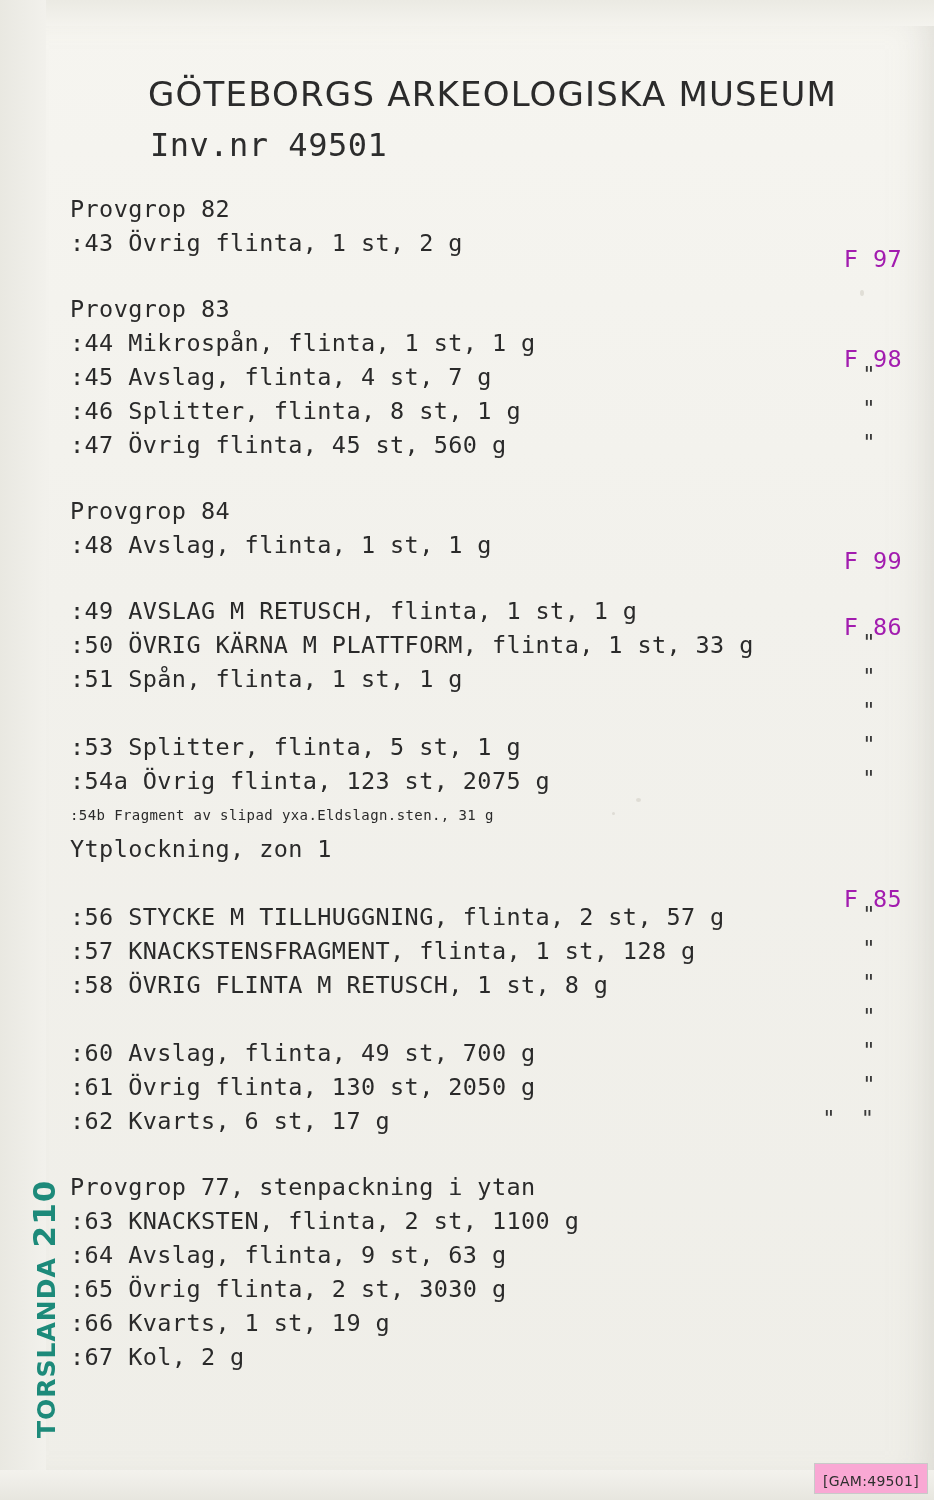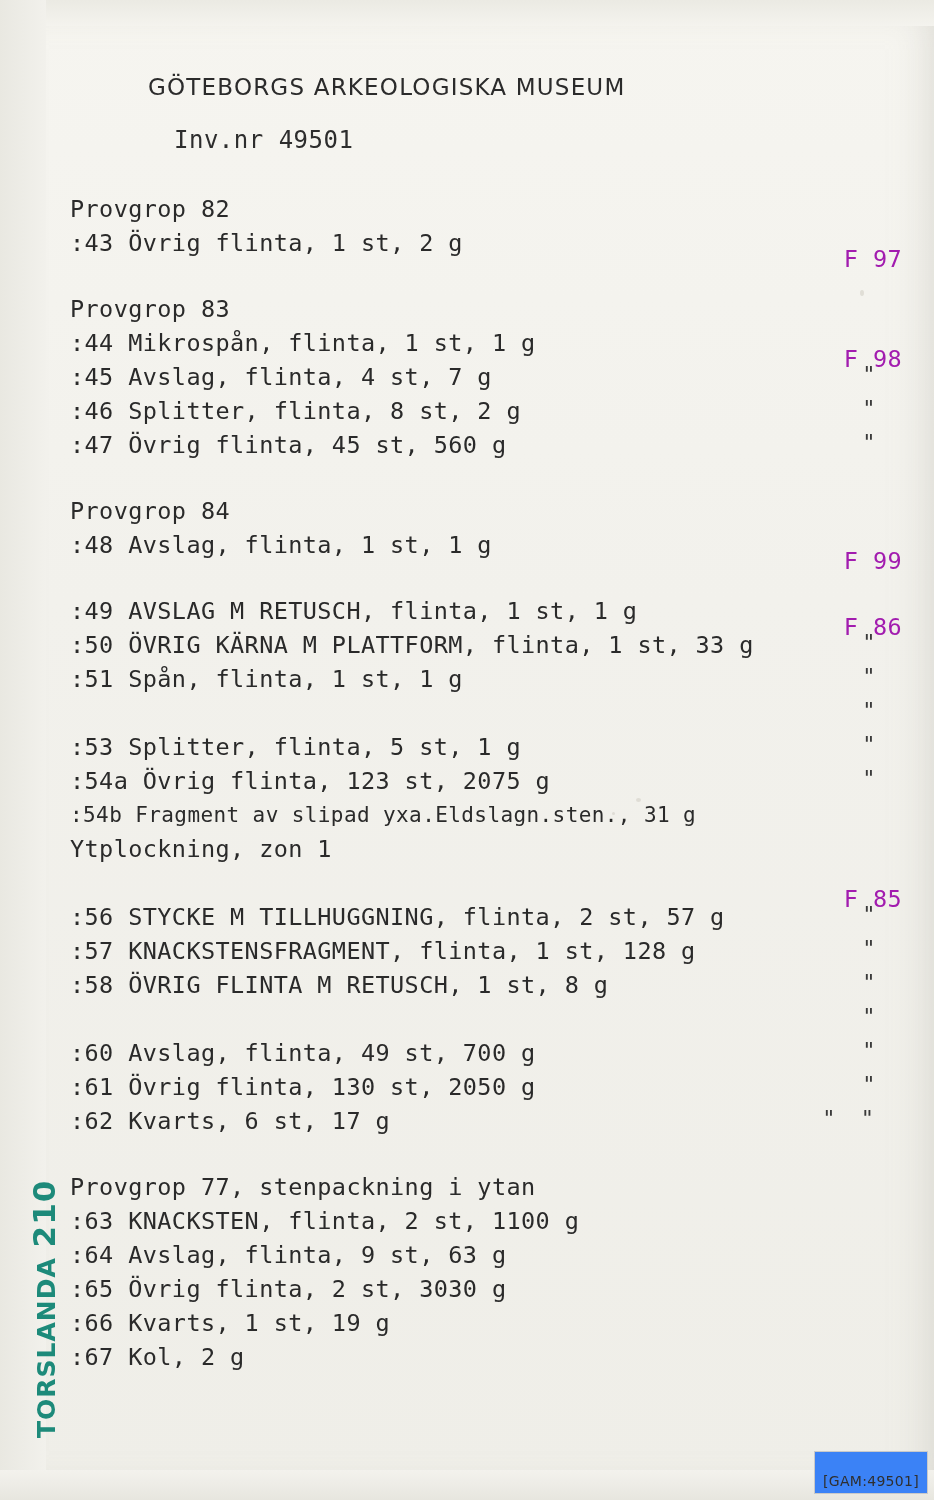--- a/index.html
+++ b/index.html
@@ -59,56 +59,55 @@
     position: absolute;
     left: 0; top: 0;
     width: 934px; height: 1500px;
   }
 
   .heading {
     position: absolute;
     left: 148px;
     top: 74px;
     font-family: "DejaVu Sans", sans-serif;
-    font-size: 23px;
+    font-size: 34px;
     letter-spacing: 1.2px;
     color: #2b2b2b;
     font-weight: 400;
     white-space: nowrap;
   }
 
   .invnr {
     position: absolute;
     left: 150px;
     top: 126px;
-    font-size: 24px;
+    font-size: 32px;
     letter-spacing: 0.5px;
     color: #2d2d2d;
     white-space: nowrap;
-    margin-left: 24px;
   }
 
   .body-block {
     position: absolute;
     left: 70px;
     top: 192px;
     width: 850px;
   }
 
   .line {
     position: relative;
     height: 34px;
     line-height: 34px;
     font-size: 23.5px;
     letter-spacing: 0.4px;
     color: #2a2a2a;
     white-space: pre;
   }
   .line.small {
-    font-size: 21px;
+    font-size: 14px;
   }
   .line .txt {
     display: inline-block;
   }
   .line .fnum {
     position: absolute;
     right: 18px;
     top: 16px;
     white-space: pre;
     color: #a21caf;
@@ -154,23 +153,23 @@
   .side-stamp .num {
     font-size: 31px;
     letter-spacing: 1px;
   }
 
   
   .idbox {
     position: absolute;
     right: 6px;
     bottom: 6px;
-    background: #3b82f6;
+    background: #f9a8d4;
     border: 1px solid #c9c9c9;
-    padding: 21px 8px 4px 8px;
+    padding: 9px 8px 4px 8px;
     font-family: "DejaVu Sans", sans-serif;
     font-size: 14px;
     color: #2f2f2f;
     letter-spacing: 0.3px;
   }
 
   
   .speck {
     position: absolute;
     background: #cfccc2;
@@ -197,21 +196,21 @@
 
   <div class="invnr">Inv.nr 49501</div>
 
   <div class="body-block" id="body-block">
       <div class="line">Provgrop 82</div>
       <div class="line"><span class="txt">:43 Övrig flinta, 1 st, 2 g</span><span class="fnum">F 97</span></div>
       <div class="spacer"></div>
       <div class="line">Provgrop 83</div>
       <div class="line"><span class="txt">:44 Mikrospån, flinta, 1 st, 1 g</span><span class="fnum">F 98</span></div>
       <div class="line"><span class="txt">:45 Avslag, flinta, 4 st, 7 g</span><span class="ditto">"</span></div>
-      <div class="line"><span class="txt">:46 Splitter, flinta, 8 st, 2 g</span><span class="ditto">"</span></div>
+      <div class="line"><span class="txt">:46 Splitter, flinta, 8 st, 1 g</span><span class="ditto">"</span></div>
       <div class="line"><span class="txt">:47 Övrig flinta, 45 st, 560 g</span><span class="ditto">"</span></div>
       <div class="spacer"></div>
       <div class="line">Provgrop 84</div>
       <div class="line"><span class="txt">:48 Avslag, flinta, 1 st, 1 g</span><span class="fnum">F 99</span></div>
       <div class="spacer"></div>
       <div class="line"><span class="txt">:49 AVSLAG M RETUSCH, flinta, 1 st, 1 g</span><span class="fnum">F 86</span></div>
       <div class="line"><span class="txt">:50 ÖVRIG KÄRNA M PLATTFORM, flinta, 1 st, 33 g</span><span class="ditto">"</span></div>
       <div class="line"><span class="txt">:51 Spån, flinta, 1 st, 1 g</span><span class="ditto">"</span></div>
       <div class="line"><span class="ditto">"</span></div>
       <div class="line"><span class="txt">:53 Splitter, flinta, 5 st, 1 g</span><span class="ditto">"</span></div>

